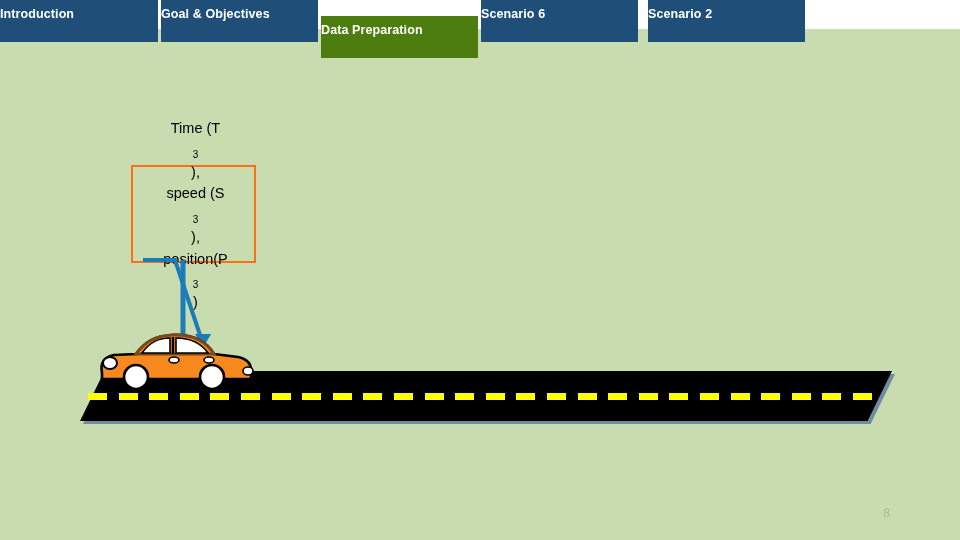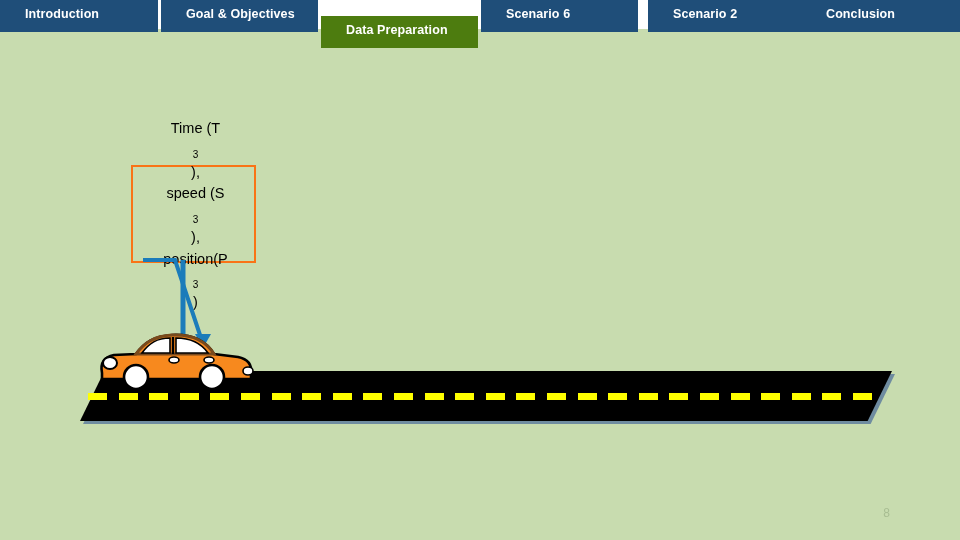--- a/index.html
+++ b/index.html
@@ -26,29 +26,29 @@
     position: absolute;
     left: 0;
     top: 0;
     width: 960px;
     height: 29px;
     background: #ffffff;
   }
   .nav-tab {
     position: absolute;
     top: 0;
-    height: 32px;
+    height: 42px;
     background: #1f4e79;
     color: #ffffff;
     font-size: 12.5px;
     font-weight: bold;
     line-height: 29px;
     white-space: nowrap;
     box-sizing: border-box;
-    padding-left: 25px;
+    padding-left: 0;
     letter-spacing: 0.1px;
   }
   .nav-tab.active {
     background: #4d7c0f;
     margin-top: 16px;
   }
 
   
   #callout {
     position: absolute;
@@ -145,21 +145,20 @@
 <body>
 
 <div id="slide">
 
   <div id="navbar">
       <div class="nav-tab" style="left: 0px; width: 158px;">Introduction</div>
       <div class="nav-tab" style="left: 161px; width: 157px;">Goal &amp; Objectives</div>
       <div class="nav-tab active" style="left: 321px; width: 157px;">Data Preparation</div>
       <div class="nav-tab" style="left: 481px; width: 157px;">Scenario 6</div>
       <div class="nav-tab" style="left: 648px; width: 157px;">Scenario 2</div>
-      <div class="nav-tab" style="left: 801px; width: 159px;">Conclusion</div>
     </div>
 
   <div id="callout">
     <div id="callout-text">
       <span><span>Time (T</span><sub>3</sub><span>),</span></span>
       <span><span>speed (S</span><sub>3</sub><span>),</span></span>
       <span><span>position(P</span><sub>3</sub><span>)</span></span>
     </div>
   </div>
 

